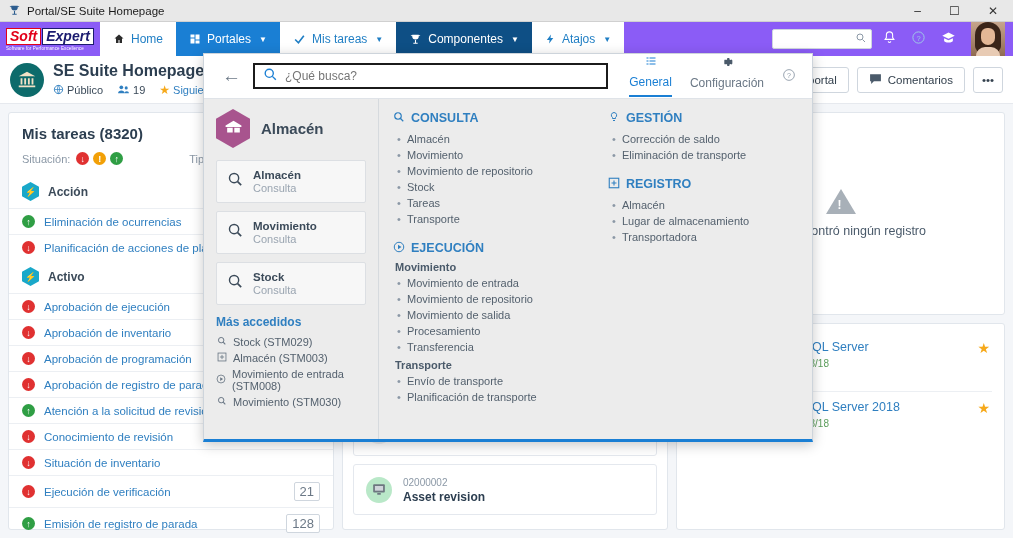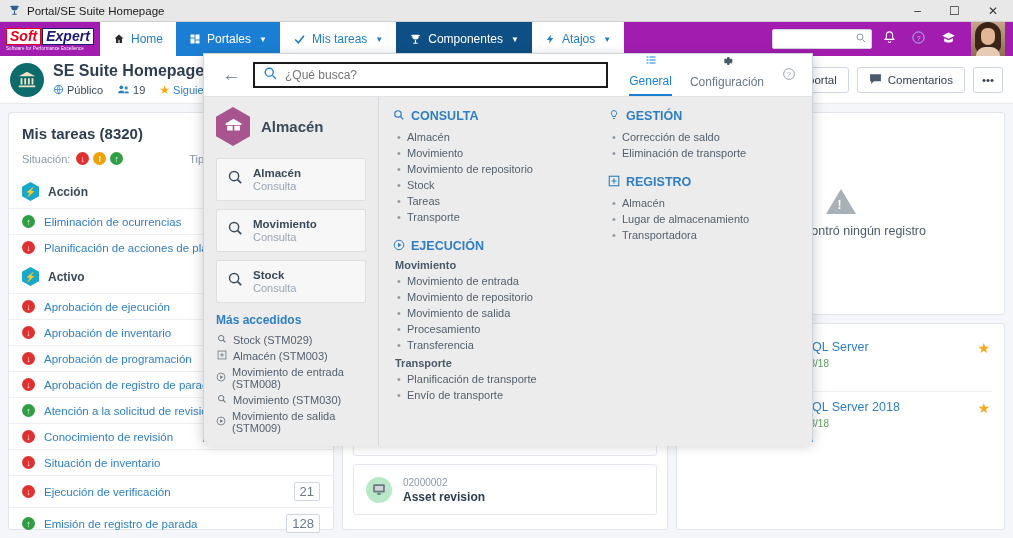--- a/index.html
+++ b/index.html
@@ -20,21 +20,21 @@
   }
   .titlebar .tb-icon { margin-left: 7px; width: 14px; height: 14px; display:flex; align-items:center; justify-content:center; }
   .titlebar .tb-text { margin-left: 6px; font-size: 11.5px; color: #1b1b1b; }
   .winbtns { margin-left: auto; display: flex; height: 22px; }
   .winbtn { width: 37px; height: 22px; display: flex; align-items: center; justify-content: center; color: #333; font-size: 12px; }
   .winbtn:last-child { width: 40px; }
 
   
   .navbar {
     position: absolute; top: 22px; left: 0; width: 1013px; height: 34px;
-    background: #a21caf;
+    background: #8b5cf6;
     display: flex; align-items: stretch;
   }
   .brand { width: 100px; display:flex; align-items:center; padding-left:6px; }
   .logo-box { display:flex; flex-direction:column; }
   .logo-row { display: flex; align-items: center; }
   .logo-soft {
     background: #ffffff; color: #e2001a; font-weight: bold; font-style: italic;
     font-size: 14px; padding: 0 3px; border: 1.5px solid #e2001a; line-height: 15px;
     font-family: "Liberation Sans", sans-serif;
   }
@@ -613,27 +613,20 @@
                 </svg></span>
               <span>Movimiento de entrada (STM008)</span>
             </div>
             <div class="mas-item">
               <span class="mi"><svg width="10" height="10" viewBox="0 0 24 24">
                   <circle cx="10" cy="10" r="6.5" fill="none" stroke="#6b7886" stroke-width="2.4"></circle>
                   <path stroke="#6b7886" stroke-width="2.6" d="M15 15l5 5"></path>
                 </svg></span>
               <span>Movimiento (STM030)</span>
             </div>
-            <div class="mas-item">
-              <span class="mi"><svg width="10" height="10" viewBox="0 0 24 24">
-                  <circle cx="12" cy="12" r="9.5" fill="none" stroke="#6b7886" stroke-width="2"></circle>
-                  <path fill="#6b7886" d="M10 7.5l7 4.5-7 4.5z"></path>
-                </svg></span>
-              <span>Movimiento de salida (STM009)</span>
-            </div>
           </div>
       </div>
 
       <div class="mega-cols">
         <div class="mcol wide" id="mega-col-1">
             <div class="sec-head">
               <span class="shi"><svg width="12" height="12" viewBox="0 0 24 24">
                   <circle cx="10" cy="10" r="6.5" fill="none" stroke="#2f7fc0" stroke-width="2.4"></circle>
                   <path stroke="#2f7fc0" stroke-width="2.6" d="M15 15l5.5 5.5"></path>
                 </svg></span>
@@ -653,22 +646,22 @@
                 </svg></span>
               <span>EJECUCIÓN</span>
             </div>
             <div class="m-sub">Movimiento</div>
             <div class="m-li">Movimiento de entrada</div>
             <div class="m-li">Movimiento de repositorio</div>
             <div class="m-li">Movimiento de salida</div>
             <div class="m-li">Procesamiento</div>
             <div class="m-li">Transferencia</div>
             <div class="m-sub">Transporte</div>
+            <div class="m-li">Envío de transporte</div>
             <div class="m-li">Planificación de transporte</div>
-            <div class="m-li">Envío de transporte</div>
           </div>
         <div class="mcol" id="mega-col-2">
             <div class="sec-head">
               <span class="shi"><svg width="12" height="12" viewBox="0 0 24 24">
                   <path fill="none" stroke="#2f7fc0" stroke-width="2" d="M12 3a5.5 5.5 0 00-3 10v2h6v-2a5.5 5.5 0 00-3-10z"></path>
                   <path stroke="#2f7fc0" stroke-width="2" d="M10 19h4"></path>
                 </svg></span>
               <span>GESTIÓN</span>
             </div>
             <div class="m-li">Corrección de saldo</div>

